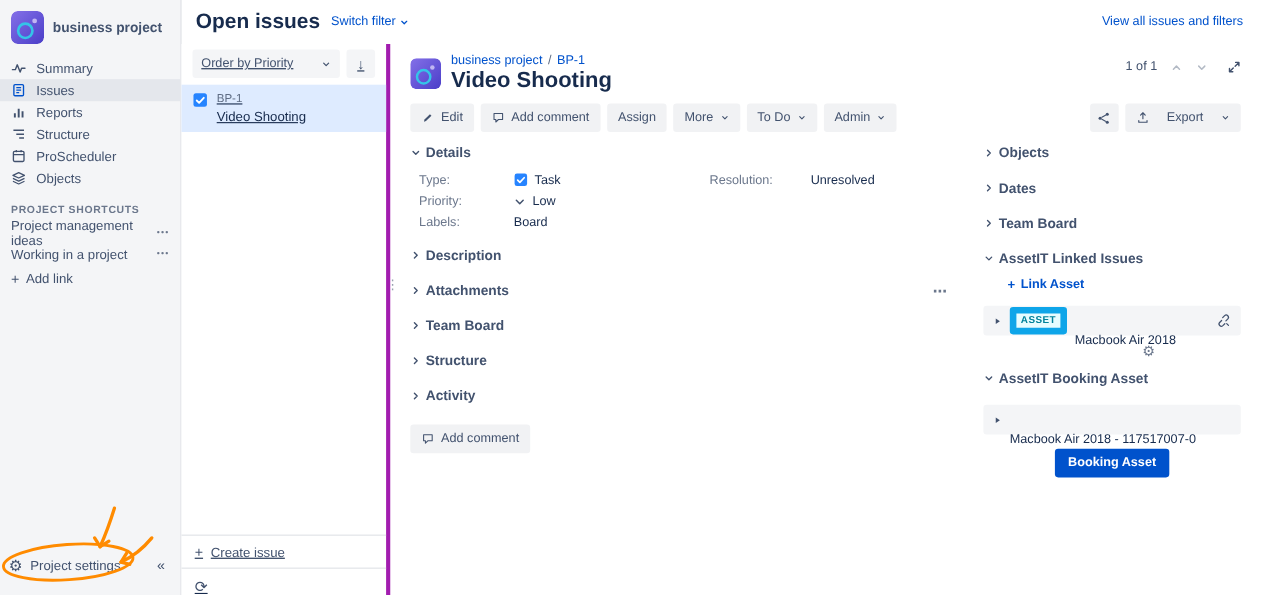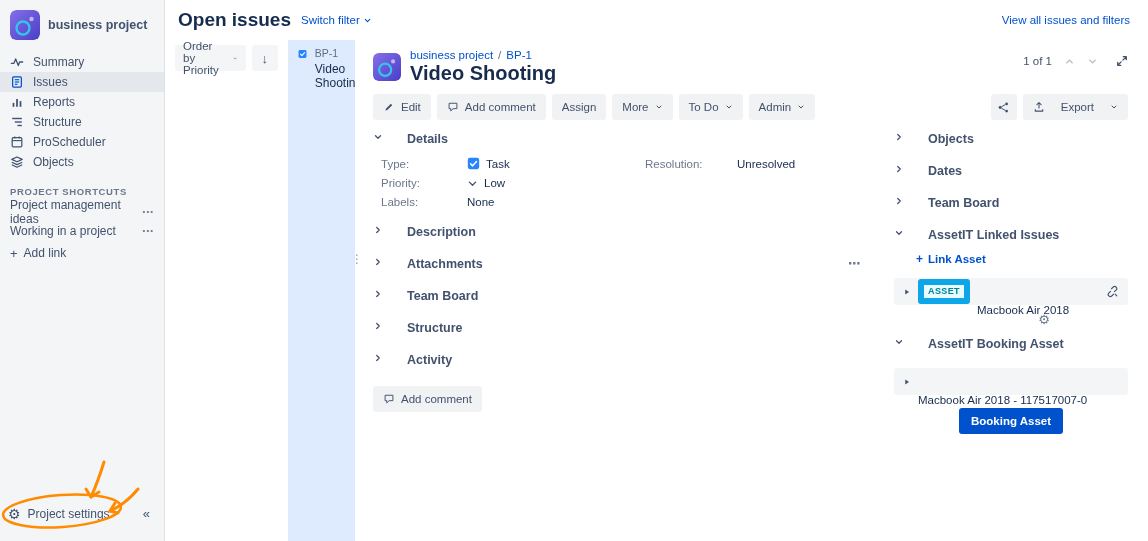--- a/index.html
+++ b/index.html
@@ -40,22 +40,22 @@
   
   .content { flex:1; display:flex; flex-direction:column; min-width:0; }
   .page-header { height:40px; display:flex; align-items:center; padding:0 18px 0 13px; background:#fff; }
   .page-title { font-size:19px; font-weight:bold; color:var(--text-primary,#172B4D); }
   .switch-filter { display:flex; align-items:center; gap:3px; margin-left:10px;
     font-size:11.5px; color:var(--accent-blue,#0052CC); cursor:pointer; }
   .view-all { margin-left:auto; font-size:11.5px; color:var(--accent-blue,#0052CC); cursor:pointer; }
   .content-body { flex:1; display:flex; min-height:0; position:relative; }
 
   
-  .list-col { width:190px; min-width:190px; border-right:2px solid #a21caf;
-    display:flex; flex-direction:row; background:#fff; }
+  .list-col { width:190px; min-width:190px; border-right:4px solid #a21caf;
+    display:flex; flex-direction:column; background:#fff;text-decoration:underline; }
   .list-controls { display:flex; gap:6px; padding:5px 10px 6px; }
   .order-select { display:flex; align-items:center; justify-content:space-between; gap:10px;
     flex:1; background:#F4F5F7; border-radius:3px; height:26px; padding:0 8px;
     font-size:11.5px; color:#42526E; cursor:pointer; }
   .sort-btn { width:26px; height:26px; background:#F4F5F7; border-radius:3px; flex:none;
     display:flex; align-items:center; justify-content:center; font-size:13px; color:#42526E; cursor:pointer; }
   .issue-card { display:flex; gap:8px; padding:7px 10px; background:var(--selected-issue-bg,#DEEBFF); cursor:pointer; }
   .issue-key { font-size:10.5px; color:var(--text-secondary,#5E6C84); margin-bottom:3px; }
   .issue-summary { font-size:12px; color:var(--text-primary,#172B4D); }
   .create-issue { display:flex; align-items:center; gap:7px; padding:7px 12px;
@@ -87,21 +87,21 @@
     font-family:inherit; white-space:nowrap; }
   .btn svg { flex:none; }
   .btn.icon-only { width:26px; padding:0; justify-content:center; }
   .toolbar-right { margin-left:auto; display:flex; }
   .toolbar-right .btn:last-child { margin-right:0;gap:16px; }
 
   .detail-body { flex:1; display:flex; min-height:0; }
   .detail-center { flex:1; padding:3px 18px 0; min-width:0; }
   .detail-side { width:268px; min-width:268px; padding:3px 20px 0 14px; position:relative; }
 
-  .section-head { display:flex; gap:24px; padding:9px 0;
+  .section-head { display:flex; align-items:center; gap:4px; padding:9px 0;
     font-size:12.5px; font-weight:bold; color:#42526E; cursor:pointer; }
   .section-head svg { color:#42526E; flex:none; }
   .section-more { margin-left:auto; color:#6B778C; font-size:13px; cursor:pointer;
     letter-spacing:1px; line-height:1; }
 
   .details-grid { display:grid; grid-template-columns:86px 178px 92px auto;
     row-gap:7px; align-items:center; margin:2px 0 8px 8px; font-size:11.5px; }
   .field-label { color:#6B778C; }
   .field-value { color:var(--text-primary,#172B4D); display:flex; align-items:center; gap:6px; }
 
@@ -403,21 +403,21 @@
               <div class="field-value">
                 <svg width="11" height="11" viewBox="0 0 16 16">
                     <polyline points="3.5 6 8 10.5 12.5 6" fill="none" stroke="#42526E" stroke-width="2" stroke-linecap="round" stroke-linejoin="round"></polyline>
                   </svg>
                 <span>Low</span>
               </div>
               <div></div>
                 <div></div>
 
               <div class="field-label">Labels:</div>
-              <div class="field-value">None</div>
+              <div class="field-value">Board</div>
               <div></div>
                 <div></div>
             </div>
 
             <div class="section-head">
               <svg width="10" height="10" viewBox="0 0 16 16">
                   <polyline points="6 4 10 8 6 12" fill="none" stroke="currentColor" stroke-width="2" stroke-linecap="round" stroke-linejoin="round"></polyline>
                 </svg>
               <span>Description</span>
             </div>

